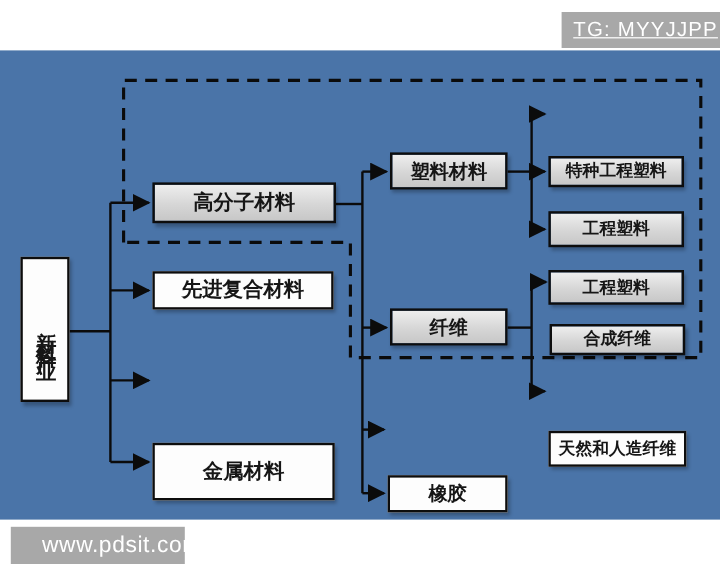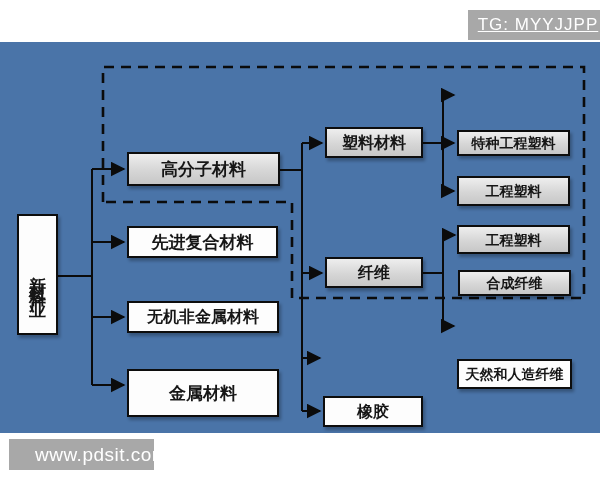--- a/index.html
+++ b/index.html
@@ -107,21 +107,20 @@
       <line x1="443" y1="235" x2="443" y2="326"></line>
       <line x1="443" y1="235" x2="455" y2="235" marker-end="url(#arrow)"></line>
       <line x1="443" y1="326" x2="454" y2="326" marker-end="url(#arrow)"></line>
     </g>
   </svg>
 
   <div class="node white vertical" style="left:17px;top:214px;width:41px;height:121px">新材料产业</div>
 
   <div class="node gray fs17" style="left:127px;top:152px;width:153px;height:34px">高分子材料</div>
   <div class="node white fs17" style="left:127px;top:226px;width:151px;height:32px">先进复合材料</div>
-  <div class="node white fs16" style="left:127px;top:301px;width:152px;height:32px">无机非金属材料</div>
   <div class="node white fs17" style="left:127px;top:369px;width:152px;height:48px">金属材料</div>
 
   <div class="node gray fs16" style="left:325px;top:127px;width:98px;height:31px">塑料材料</div>
   <div class="node gray fs16" style="left:325px;top:257px;width:98px;height:31px">纤维</div>
   <div class="node white fs16" style="left:323px;top:396px;width:100px;height:31px">橡胶</div>
 
   <div class="node gray fs14" style="left:457px;top:82px;width:113px;height:26px">特种工程塑料</div>
   <div class="node gray fs14" style="left:457px;top:128px;width:113px;height:30px">工程塑料</div>
   <div class="node gray fs14" style="left:457px;top:177px;width:113px;height:29px">工程塑料</div>
   <div class="node gray fs14" style="left:458px;top:222px;width:113px;height:26px">合成纤维</div>

